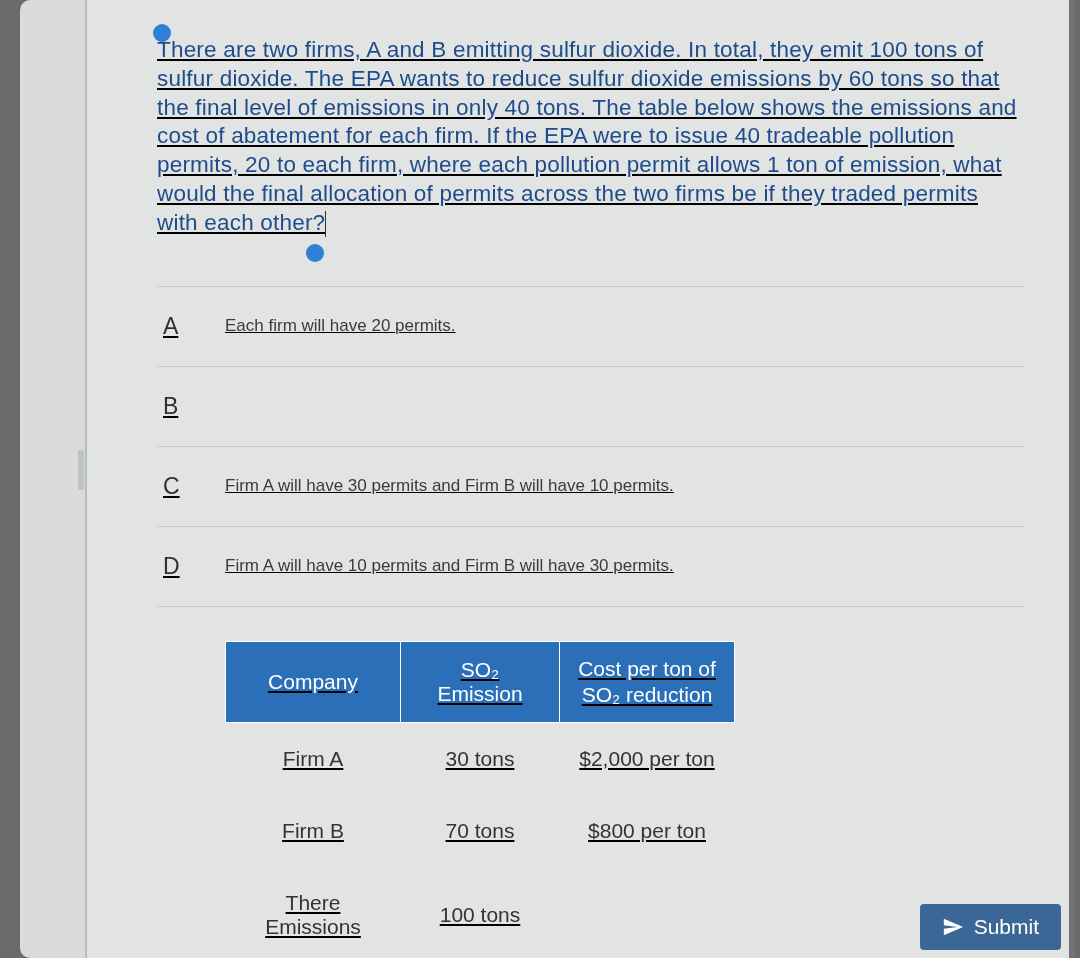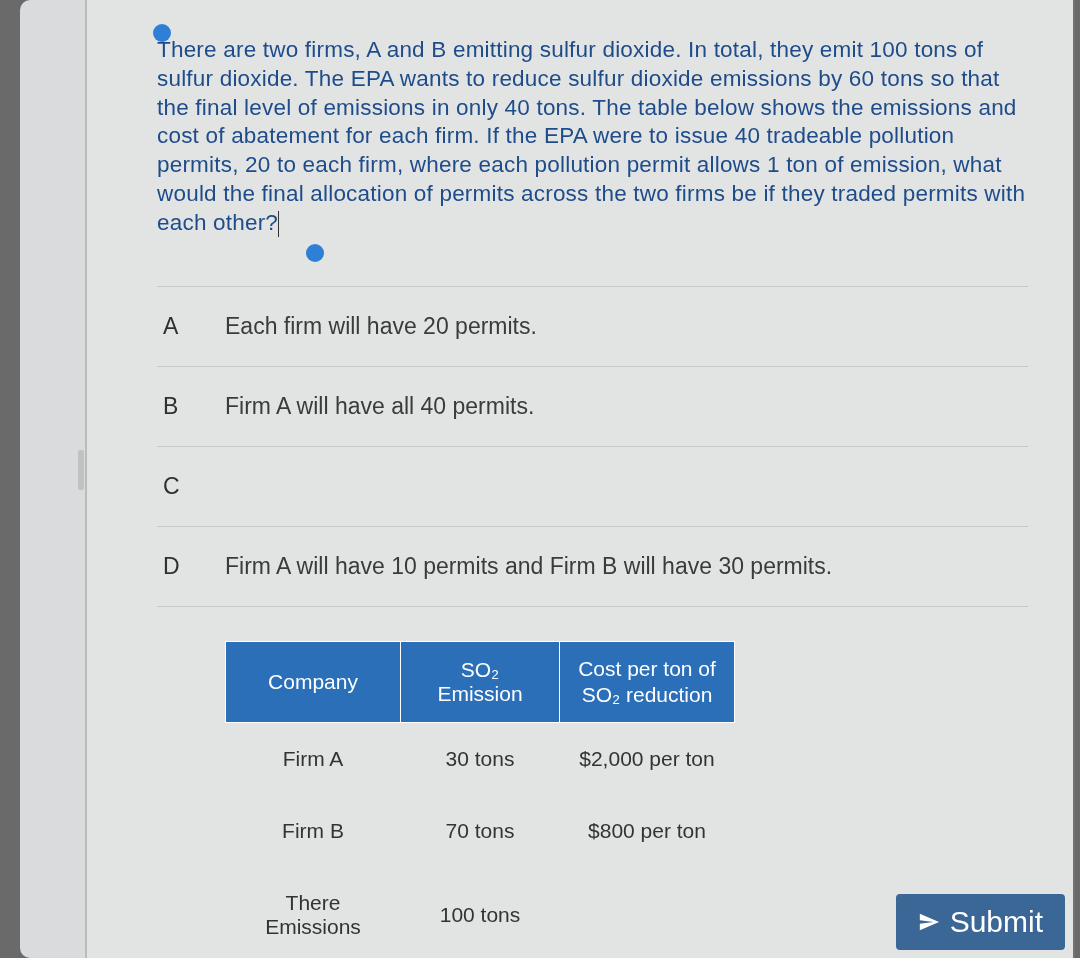--- a/index.html
+++ b/index.html
@@ -18,22 +18,23 @@
     background: #d9dbdc;
     border-radius: 10px;
     padding: 0;
   }
   .inner {
     position: absolute;
     left: 65px; top: 0;
     width: 990px; height: 958px;
     background: #e2e4e4;
     border-left: 2px solid #b8bcbd;
-    border-right: 2px solid #737373;
+    border-right: 6px solid #737373;
     border-radius: 0;
+    text-decoration: underline;
   }
   .content {
     padding: 22px 45px 0 70px;
   }
   .dot-top {
     width: 18px; height: 18px; border-radius: 50%;
     background: #2f7fd6;
     position: relative;
     left: -4px;
     top: 2px;
@@ -74,21 +75,21 @@
   }
   .opt:last-child{ border-bottom: 1.5px solid #c6c9ca; }
   .opt .letter {
     width: 68px;
     font-size: 23px;
     color: #303031;
     font-weight: 500;
     padding-left: 6px;
   }
   .opt .txt {
-    font-size: 23px;
+    font-size: 17px;
     color: #3a3b3b;
   }
   .table-wrap {
     margin-top: 34px;
     margin-left: 68px;
   }
   table {
     border-collapse: collapse;
     font-size: 21px;
   }
@@ -110,21 +111,21 @@
     color: #333;
     font-size: 21px;
   }
   tbody tr td:first-child { text-align:center;}
   .submit {
     position: absolute;
     right: 8px;
     bottom: 8px;
     background: #3b6796;
     color: #fff;
-    font-size: 30px;
+    font-size: 21px;
     padding: 11px 22px;
     border-radius: 4px;
     display:flex;
     align-items:center;
     gap:10px;
     border:none;
     cursor:pointer;
   }
   .submit svg { width: 22px; height:22px; fill:#fff; }
   .leftbar {
@@ -151,24 +152,24 @@
       </div>
       <div class="dot-caret"></div>
 
       <div class="options">
         <div class="opt">
           <div class="letter">A</div>
           <div class="txt">Each firm will have 20 permits.</div>
         </div>
         <div class="opt">
           <div class="letter">B</div>
-          <div class="txt">Firm A will have all 40 permits.</div>
         </div>
         <div class="opt">
           <div class="letter">C</div>
+          <div class="txt">Firm A will have 30 permits and Firm B will have 10 permits.</div>
         </div>
         <div class="opt">
           <div class="letter">D</div>
           <div class="txt">Firm A will have 10 permits and Firm B will have 30 permits.</div>
         </div>
       </div>
 
       <div class="table-wrap">
         <table>
           <thead>

